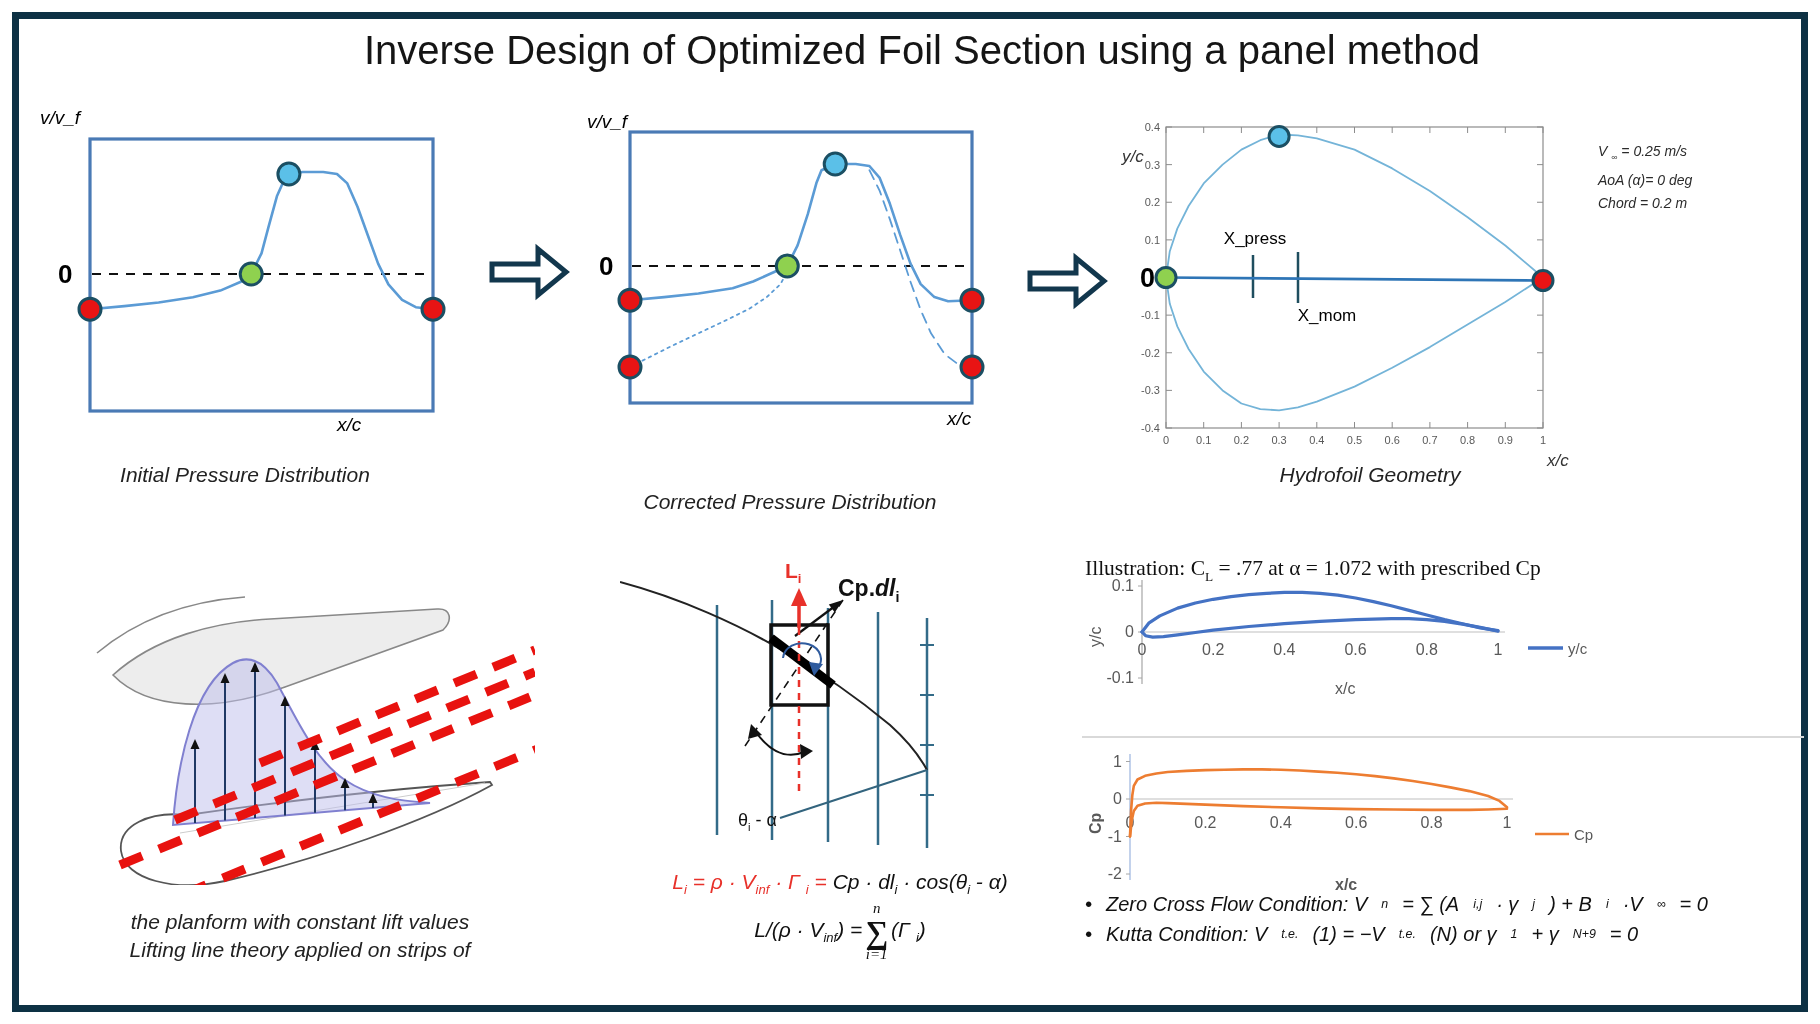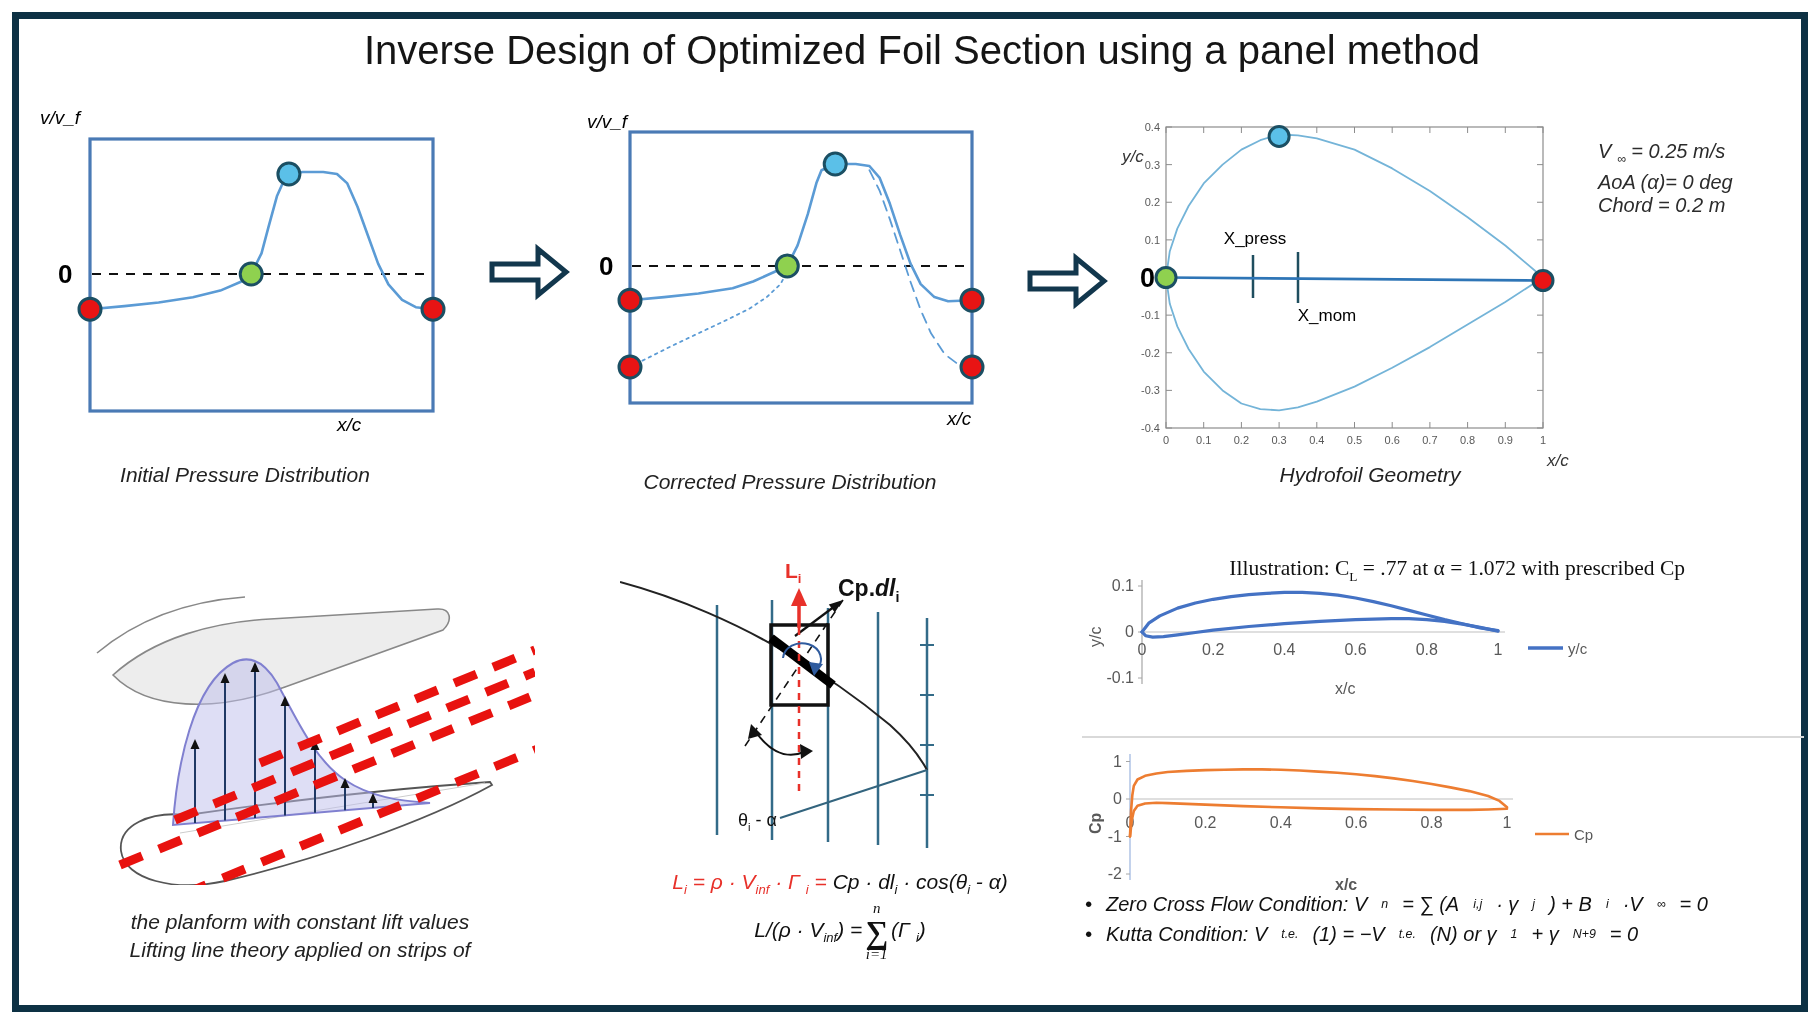--- a/index.html
+++ b/index.html
@@ -8,22 +8,22 @@
   #frame{position:absolute;left:12px;top:12px;right:12px;bottom:12px;border:7px solid #0d3144;pointer-events:none;}
   .abs{position:absolute;}
   #main-title{left:0;top:28px;width:1820px;text-align:center;font-size:40px;color:#151515;margin-left:12px;}
   .caption{font-style:italic;font-size:21px;color:#222;text-align:center;}
   .ital{font-style:italic;}
   .sub{font-size:0.62em;vertical-align:-0.42em;}
   .red{color:#e8312a;}
   svg text{font-family:"Liberation Sans",sans-serif;}
   .axis-num{font-size:11px;fill:#595959;}
   .xl-num{font-size:16px;fill:#595959;}
-  #annotation{font-style:italic;font-size:20px;line-height:23px;color:#2b2b2b;}
-  #chart1-title{font-family:"Liberation Serif",serif;font-size:21.5px;color:#111;text-align:right;}
+  #annotation{font-style:italic;font-size:14px;line-height:23px;color:#2b2b2b;}
+  #chart1-title{font-family:"Liberation Serif",serif;font-size:21.5px;color:#111;text-align:left;}
   .eq{font-style:italic;font-size:21px;color:#111;text-align:center;}
   #eq2{display:flex;justify-content:center;align-items:center;gap:3px;}
   .sum-col{display:inline-flex;flex-direction:column;align-items:center;line-height:0.9;font-family:"Liberation Serif",serif;}
   .sum-n{font-size:15px;font-style:italic;}
   .sum-sym{font-size:32px;font-weight:bold;font-style:normal;line-height:1;}
   .sum-b{font-size:15px;font-style:italic;}
   #bullets{font-style:italic;font-size:20px;color:#111;line-height:27px;}
   .bullet-row{display:flex;gap:14px;margin-bottom:3px;}
   .lbl-li{font-weight:bold;font-size:21px;color:#e8312a;line-height:1;}
   .lbl-cpdl{font-weight:bold;font-size:23px;color:#111;line-height:1;}
@@ -157,21 +157,21 @@
       </g>
   </svg>
 
   <div id="annotation" class="abs" style="left:1598px;top:140px;width:210px;">
     <div><span>V </span><span class="sub">∞</span><span> = 0.25 m/s</span></div>
     <div><span>AoA (α)= 0 deg</span></div>
     <div><span>Chord = 0.2 m</span></div>
   </div>
 
   <div class="abs caption" style="left:40px;top:463px;width:410px;">Initial Pressure Distribution</div>
-  <div class="abs caption" style="left:585px;top:470px;width:410px;">Corrected Pressure Distribution</div>
+  <div class="abs caption" style="left:585px;top:490px;width:410px;">Corrected Pressure Distribution</div>
   <div class="abs caption" style="left:1090px;top:463px;width:560px;">Hydrofoil Geometry</div>
 
   <svg class="abs" style="left:85px;top:575px;" width="450" height="310">
     <path d="M 28,100 C 70,62 130,47 185,44 L 352,34 C 366,33 368,45 358,55 L 200,112 C 130,138 62,135 28,100 Z" fill="#ededed" stroke="#888" stroke-width="1.6"></path>
     <path d="M 12,78 C 55,42 105,26 160,22" fill="none" stroke="#888" stroke-width="1.6"></path>
     <path d="M 102,240 C 230,222 330,212 405,207 L 407,210 C 340,247 230,285 140,306 C 90,317 40,305 36,276 C 33,250 65,236 102,240 Z" fill="#ffffff" stroke="#555" stroke-width="1.8"></path>
     <path d="M 95,258 L 400,208" stroke="#cccccc" stroke-width="1"></path>
     <path d="M 88,250 C 92,190 108,110 148,88 C 165,79 180,88 192,108 C 212,145 230,185 260,205 C 285,222 315,226 345,228 L 88,250 Z" fill="rgba(190,190,235,0.5)" stroke="#8080d0" stroke-width="2"></path>
     <g id="gLift-dyn">
         <line x1="110" y1="248.1168" x2="110" y2="171" stroke="#1f3864" stroke-width="2"></line>

